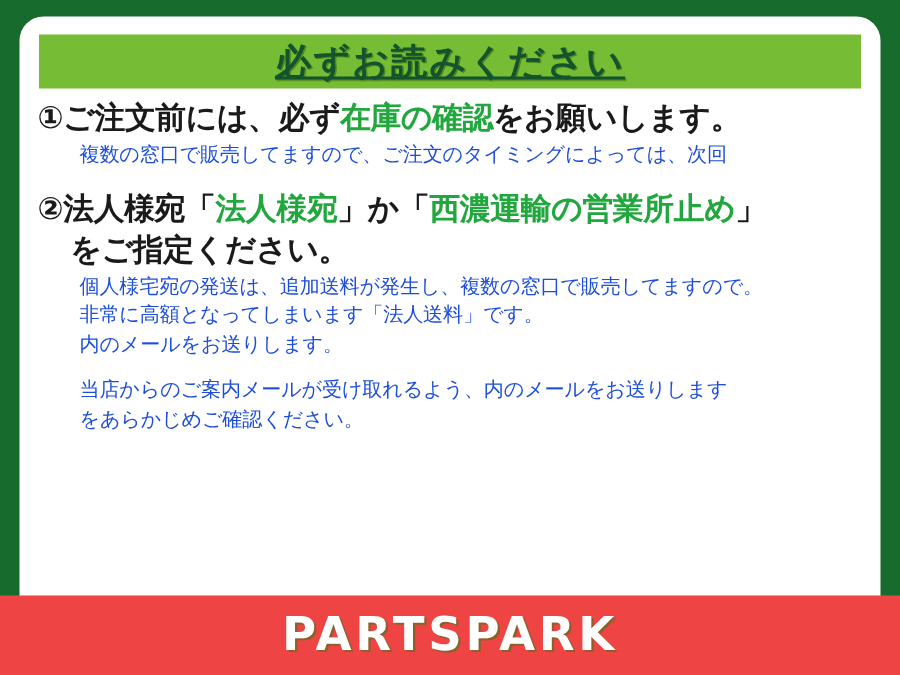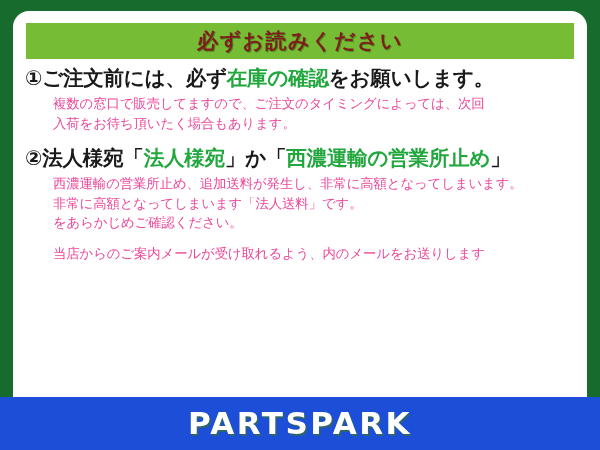--- a/index.html
+++ b/index.html
@@ -43,27 +43,28 @@
     left: 13px;
     top: 12px;
     width: 548px;
     height: 36px;
     background: #76bc35;
     display: flex;
     align-items: center;
     justify-content: center;
   }
   .header-title {
-    color: #7f1d1d;
-    font-size: 21px;
+    color: #14532d;
+    font-size: 24px;
     font-weight: bold;
     letter-spacing: 1.5px;
     line-height: 1;
     text-shadow: 1px 1px 0 #4e8a1e;
     white-space: nowrap;
+    text-decoration: underline;
   }
 
   
   .notice-body {
     position: absolute;
     left: 0;
     top: 54px;
     width: 574px;
     padding: 0 10px 0 12px;
     box-sizing: border-box;
@@ -81,21 +82,21 @@
     white-space: nowrap;
   }
   .heading-indent {
     padding-left: 22px;
     display: block;
   }
   .accent {
     color: #22a73e;
   }
   .item-body {
-    color: #ec4899;
+    color: #1d4ed8;
     font-size: 13.4px;
     line-height: 1.46;
     letter-spacing: -0.1px;
     padding-left: 28px;
     margin-top: 2px;
     white-space: nowrap;
   }
   .item-body span {
     display: block;
   }
@@ -103,21 +104,21 @@
   .item-2 { margin-top: 12px; }
   .item-3 { margin-top: 11px; }
 
   
   .footer-bar {
     position: absolute;
     left: 0;
     bottom: 0;
     width: 600px;
     height: 53px;
-    background: #1d4ed8;
+    background: #ef4444;
     display: flex;
     align-items: center;
     justify-content: center;
   }
   .brand {
     color: #ffffff;
     font-size: 31px;
     font-weight: bold;
     letter-spacing: 2.5px;
     line-height: 1;
@@ -134,36 +135,39 @@
     <div class="header-bar">
       <div class="header-title">必ずお読みください</div>
     </div>
 
     <div class="notice-body">
 
       <div class="item item-1">
         <div class="item-heading"><span>①</span><span>ご注文前には、必ず</span><span class="accent">在庫の確認</span><span>をお願いします。</span></div>
         <div class="item-body">
           <span>複数の窓口で販売してますので、ご注文のタイミングによっては、次回</span>
-          <span>入荷をお待ち頂いたく場合もあります。</span>
         </div>
       </div>
 
       <div class="item item-2">
         <div class="item-heading"><span>②</span><span>法人様宛「</span><span class="accent">法人様宛</span><span>」か「</span><span class="accent">西濃運輸の営業所止め</span><span>」</span></div>
+        <div class="item-heading">
+            <span class="heading-indent">をご指定ください。</span>
+          </div>
         <div class="item-body">
-          <span>西濃運輸の営業所止め、追加送料が発生し、非常に高額となってしまいます。</span>
+          <span>個人様宅宛の発送は、追加送料が発生し、複数の窓口で販売してますので。</span>
           <span>非常に高額となってしまいます「法人送料」です。</span>
-          <span>をあらかじめご確認ください。</span>
+          <span>内のメールをお送りします。</span>
         </div>
       </div>
 
       <div class="item item-3">
         <div class="item-body">
           <span>当店からのご案内メールが受け取れるよう、内のメールをお送りします</span>
+          <span>をあらかじめご確認ください。</span>
         </div>
       </div>
 
     </div>
   </div>
 
   <div class="footer-bar">
     <div class="brand">PARTSPARK</div>
   </div>
 

